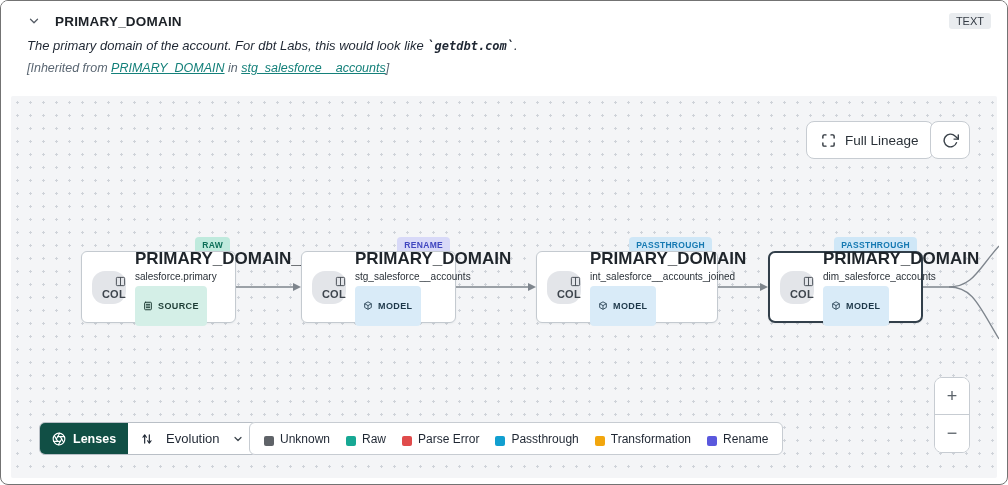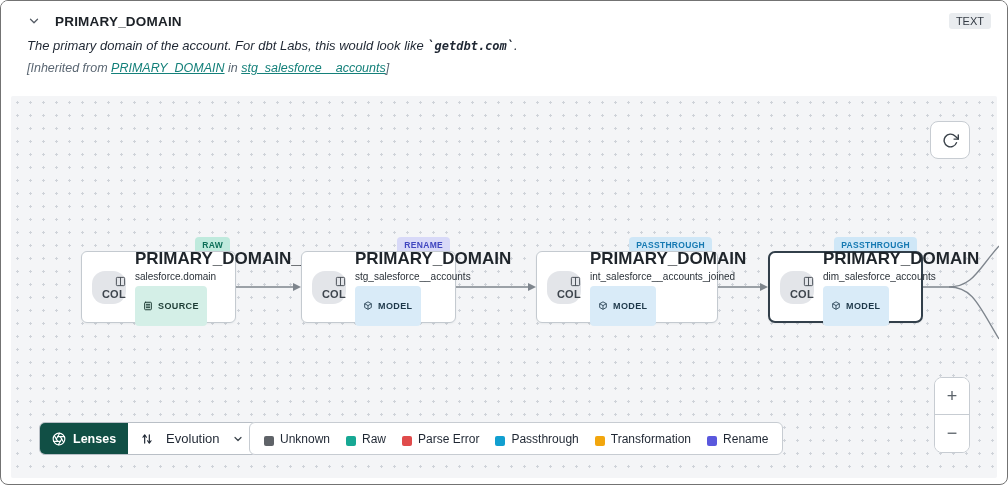--- a/index.html
+++ b/index.html
@@ -134,40 +134,49 @@
         <path d="M 912 191 L 938 191 C 962 191 968 172 988 150"></path>
         <path d="M 938 191 C 962 191 968 210 988 243"></path>
       </g>
       <g fill="#7e858d">
         <polygon points="290,191 282,187 282,195"></polygon>
         <polygon points="525,191 517,187 517,195"></polygon>
         <polygon points="757,191 749,187 749,195"></polygon>
       </g>
     </svg>
 
+    <button class="fl-btn">
+      <svg width="15" height="15" viewBox="0 0 24 24" fill="none" stroke="#2a3138" stroke-width="2.2" stroke-linecap="round" stroke-linejoin="round">
+          <path d="M3 8V5a2 2 0 0 1 2-2h3"></path>
+          <path d="M16 3h3a2 2 0 0 1 2 2v3"></path>
+          <path d="M21 16v3a2 2 0 0 1-2 2h-3"></path>
+          <path d="M8 21H5a2 2 0 0 1-2-2v-3"></path>
+        </svg>
+      <span>Full Lineage</span>
+    </button>
     <button class="refresh-btn">
       <svg width="17" height="17" viewBox="0 0 24 24" fill="none" stroke="#3a424a" stroke-width="2" stroke-linecap="round" stroke-linejoin="round">
           <polyline points="23 4 23 10 17 10"></polyline>
           <path d="M20.49 15a9 9 0 1 1-2.12-9.36L23 10"></path>
         </svg>
     </button>
 
     <div class="node" style="left:70px; top:155px; width:155px;">
       <span class="edge-badge badge-raw">RAW</span>
       <div class="node-card">
         <div class="col-chip">
           <svg width="11" height="11" viewBox="0 0 24 24" fill="none" stroke="currentColor" stroke-width="2">
               <rect x="3" y="3" width="18" height="18" rx="2"></rect>
               <line x1="12" y1="3" x2="12" y2="21"></line>
             </svg>
           <span>COL</span>
         </div>
         <div class="node-text">
           <div class="node-title">PRIMARY_DOMAIN__C</div>
-          <div class="node-sub">salesforce.domain</div>
+          <div class="node-sub">salesforce.primary</div>
           <span class="type-chip chip-source">
             <svg width="10" height="10" viewBox="0 0 24 24" fill="none" stroke="currentColor" stroke-width="2.4" stroke-linecap="round">
                 <rect x="4" y="3" width="16" height="18" rx="2"></rect>
                 <line x1="8" y1="8" x2="16" y2="8"></line>
                 <line x1="8" y1="12" x2="16" y2="12"></line>
                 <line x1="8" y1="16" x2="16" y2="16"></line>
               </svg>
             <span>SOURCE</span>
           </span>
         </div>

